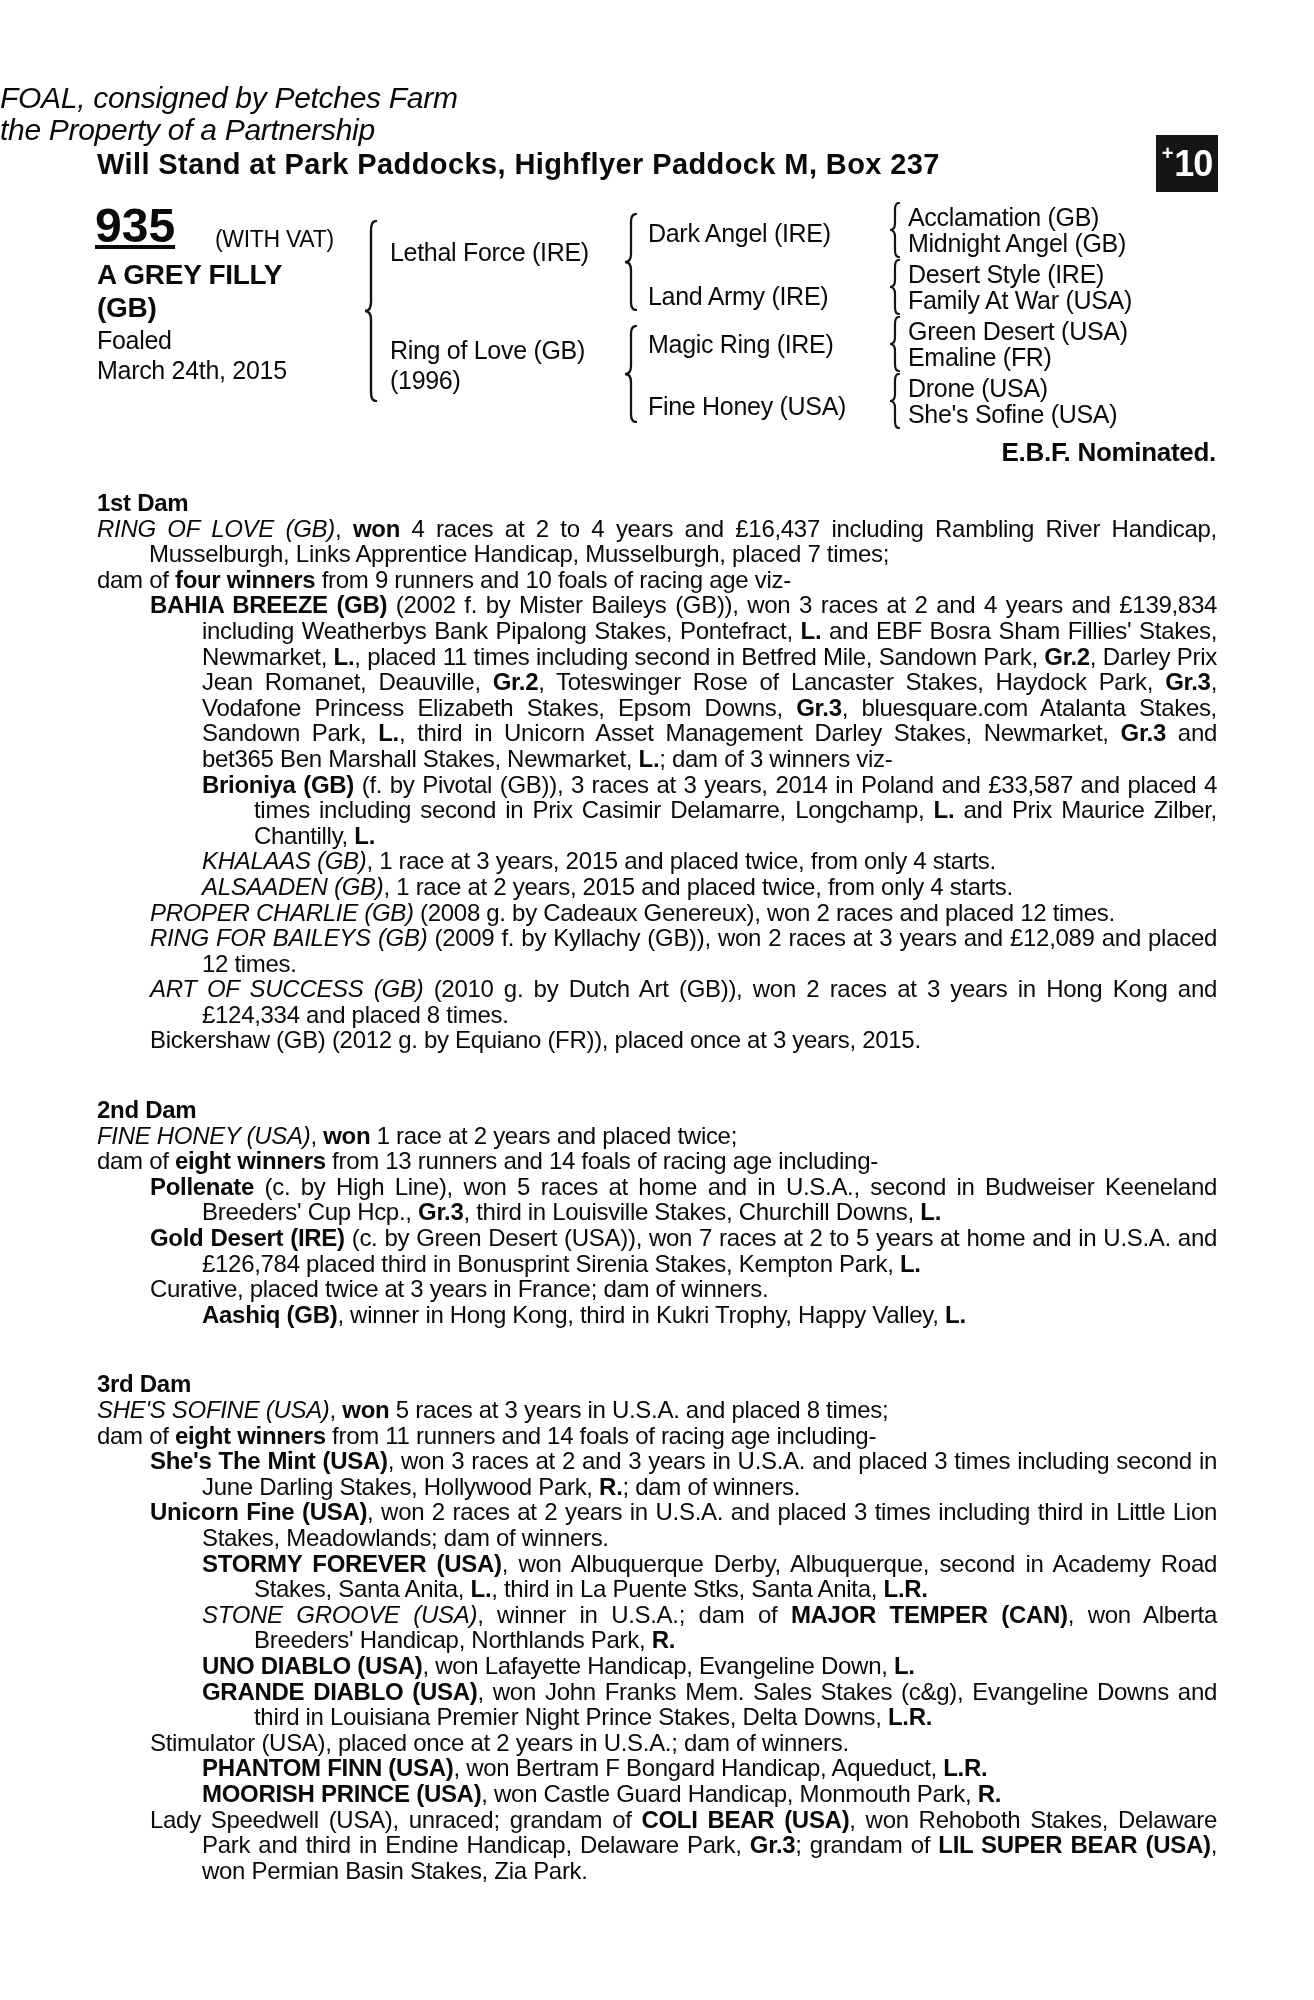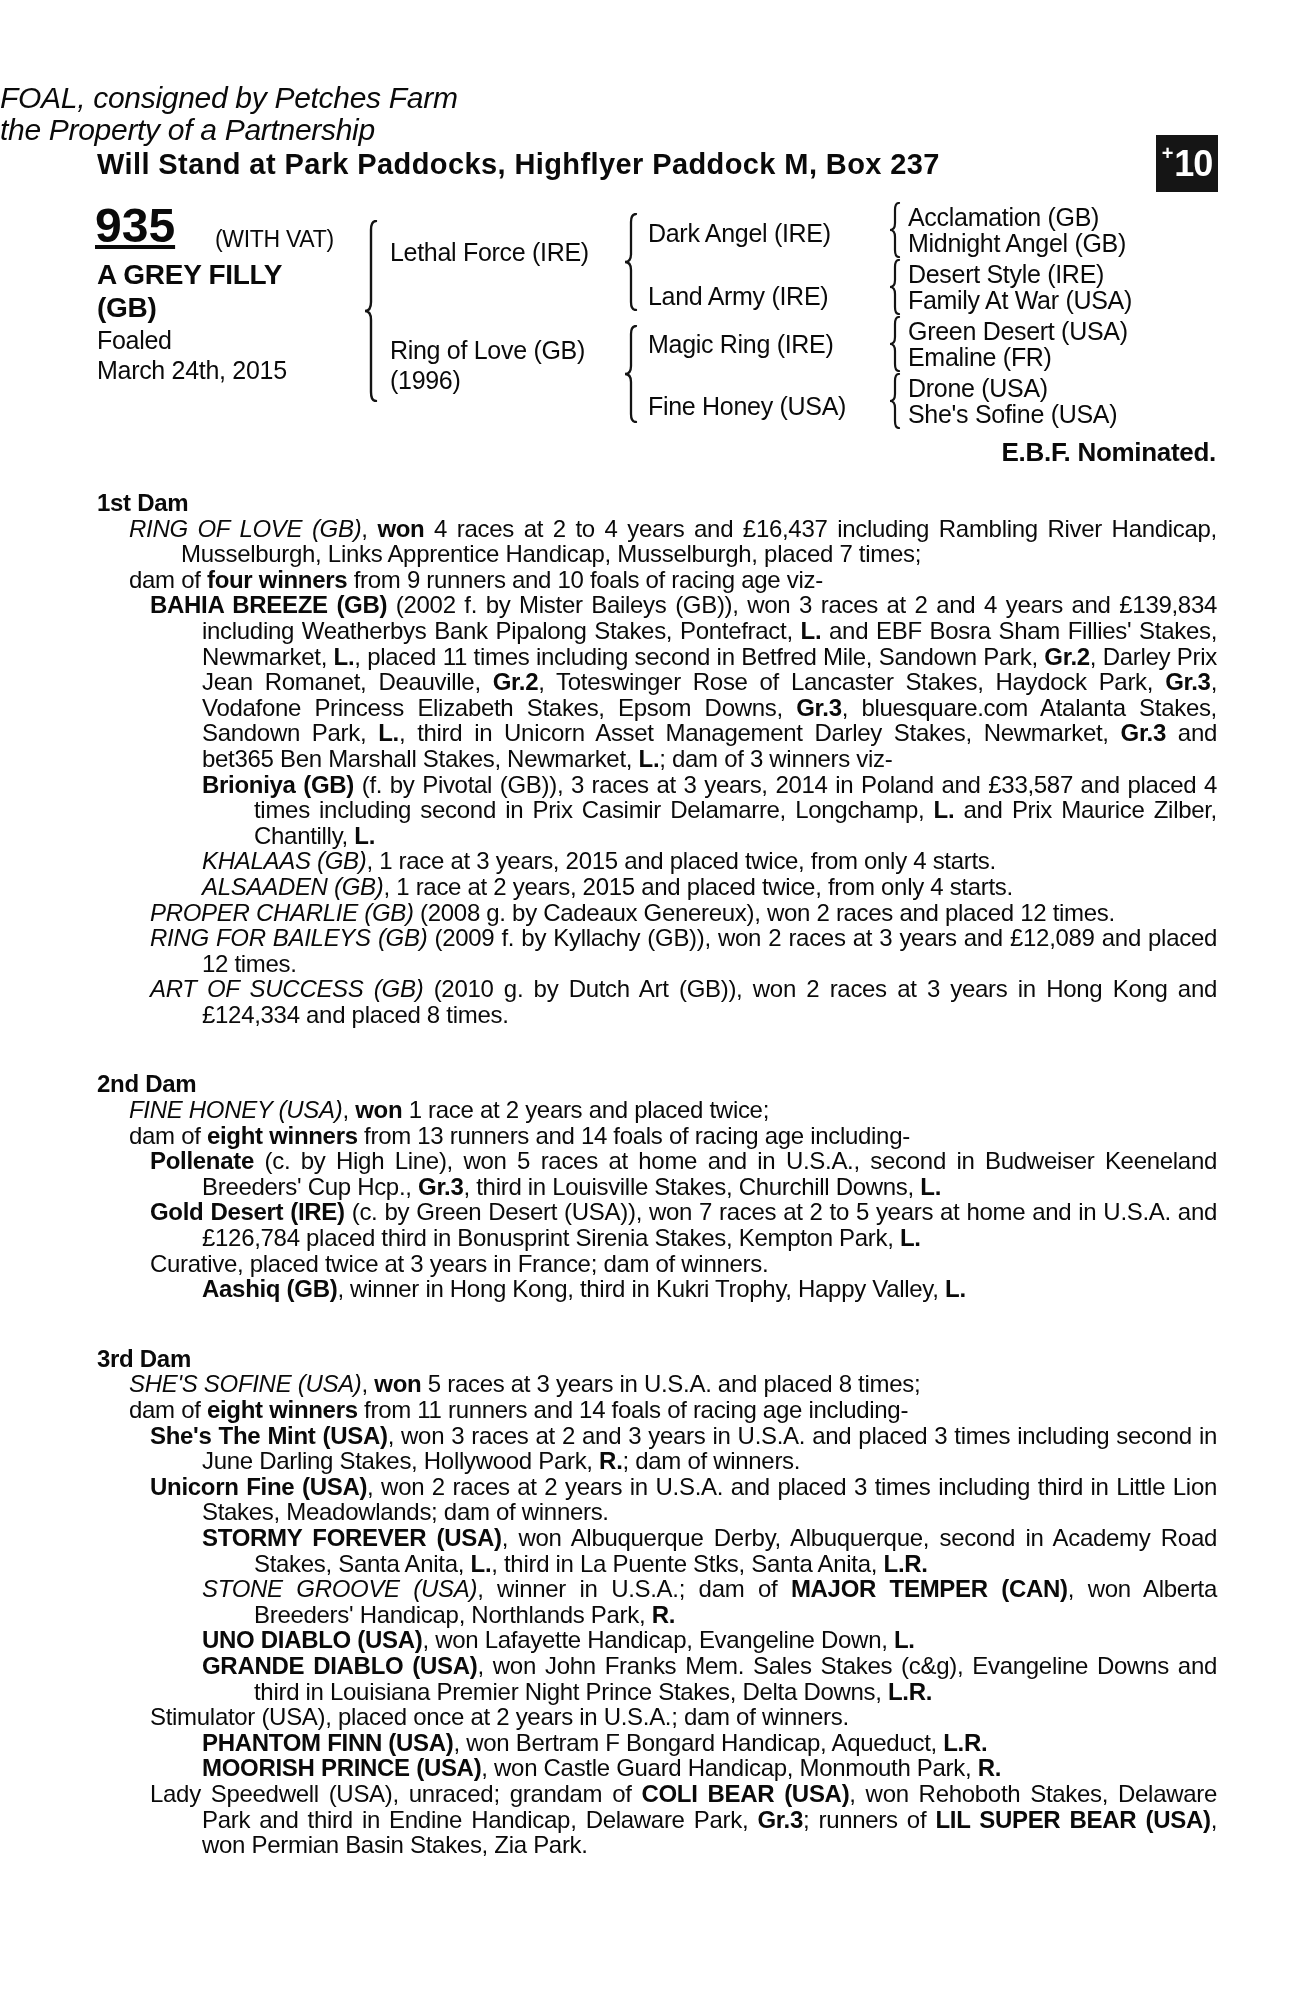--- a/index.html
+++ b/index.html
@@ -29,21 +29,21 @@
   .fdate{left:97px;top:356px;font-size:25px;}
   
   .pname{font-size:25px;}
   .brace{position:absolute;}
   .ebf{left:97px;top:437px;width:1119px;text-align:right;font-weight:bold;font-size:26px;}
   
   .details{position:absolute;left:97px;top:490px;width:1120px;font-size:24px;line-height:25.6px;}
   .dam-heading{font-weight:bold;margin:0;}
   .dam-heading.gap{margin-top:44px;}
   .p{margin:0;text-align:justify;}
-  .p.i0{padding-left:52px;text-indent:-52px;margin-left:32px;}
+  .p.i0{padding-left:52px;text-indent:-52px;}
   .p.i1{padding-left:105px;text-indent:-52px;}
   .p.i2{padding-left:157px;text-indent:-52px;}
   .b{font-weight:bold;}
   .i{font-style:italic;}
 </style>
 </head>
 <body>
 
 <div class="page">
 
@@ -122,35 +122,36 @@
       <div class="dam-heading">1st Dam</div>
       <p class="p i0"><span class="i">RING OF LOVE (GB)</span><span>, </span><span class="b">won</span><span> 4 races at 2 to 4 years and £16,437 including Rambling River Handicap, Musselburgh, Links Apprentice Handicap, Musselburgh, placed 7 times;</span></p>
       <p class="p i0"><span>dam of </span><span class="b">four winners</span><span> from 9 runners and 10 foals of racing age viz-</span></p>
       <p class="p i1"><span class="b">BAHIA BREEZE (GB)</span><span> (2002 f. by Mister Baileys (GB)), won 3 races at 2 and 4 years and £139,834 including Weatherbys Bank Pipalong Stakes, Pontefract, </span><span class="b">L.</span><span> and EBF Bosra Sham Fillies' Stakes, Newmarket, </span><span class="b">L.</span><span>, placed 11 times including second in Betfred Mile, Sandown Park, </span><span class="b">Gr.2</span><span>, Darley Prix Jean Romanet, Deauville, </span><span class="b">Gr.2</span><span>, Toteswinger Rose of Lancaster Stakes, Haydock Park, </span><span class="b">Gr.3</span><span>, Vodafone Princess Elizabeth Stakes, Epsom Downs, </span><span class="b">Gr.3</span><span>, bluesquare.com Atalanta Stakes, Sandown Park, </span><span class="b">L.</span><span>, third in Unicorn Asset Management Darley Stakes, Newmarket, </span><span class="b">Gr.3</span><span> and bet365 Ben Marshall Stakes, Newmarket, </span><span class="b">L.</span><span>; dam of 3 winners viz-</span></p>
       <p class="p i2"><span class="b">Brioniya (GB)</span><span> (f. by Pivotal (GB)), 3 races at 3 years, 2014 in Poland and £33,587 and placed 4 times including second in Prix Casimir Delamarre, Longchamp, </span><span class="b">L.</span><span> and Prix Maurice Zilber, Chantilly, </span><span class="b">L.</span></p>
       <p class="p i2"><span class="i">KHALAAS (GB)</span><span>, 1 race at 3 years, 2015 and placed twice, from only 4 starts.</span></p>
       <p class="p i2"><span class="i">ALSAADEN (GB)</span><span>, 1 race at 2 years, 2015 and placed twice, from only 4 starts.</span></p>
       <p class="p i1"><span class="i">PROPER CHARLIE (GB)</span><span> (2008 g. by Cadeaux Genereux), won 2 races and placed 12 times.</span></p>
       <p class="p i1"><span class="i">RING FOR BAILEYS (GB)</span><span> (2009 f. by Kyllachy (GB)), won 2 races at 3 years and £12,089 and placed 12 times.</span></p>
       <p class="p i1"><span class="i">ART OF SUCCESS (GB)</span><span> (2010 g. by Dutch Art (GB)), won 2 races at 3 years in Hong Kong and £124,334 and placed 8 times.</span></p>
+      <p class="p i1"><span>Bickershaw (GB) (2012 g. by Equiano (FR)), placed once at 3 years, 2015.</span></p>
       <div class="dam-heading gap">2nd Dam</div>
       <p class="p i0"><span class="i">FINE HONEY (USA)</span><span>, </span><span class="b">won</span><span> 1 race at 2 years and placed twice;</span></p>
       <p class="p i0"><span>dam of </span><span class="b">eight winners</span><span> from 13 runners and 14 foals of racing age including-</span></p>
       <p class="p i1"><span class="b">Pollenate</span><span> (c. by High Line), won 5 races at home and in U.S.A., second in Budweiser Keeneland Breeders' Cup Hcp., </span><span class="b">Gr.3</span><span>, third in Louisville Stakes, Churchill Downs, </span><span class="b">L.</span></p>
       <p class="p i1"><span class="b">Gold Desert (IRE)</span><span> (c. by Green Desert (USA)), won 7 races at 2 to 5 years at home and in U.S.A. and £126,784 placed third in Bonusprint Sirenia Stakes, Kempton Park, </span><span class="b">L.</span></p>
       <p class="p i1"><span>Curative, placed twice at 3 years in France; dam of winners.</span></p>
       <p class="p i2"><span class="b">Aashiq (GB)</span><span>, winner in Hong Kong, third in Kukri Trophy, Happy Valley, </span><span class="b">L.</span></p>
       <div class="dam-heading gap">3rd Dam</div>
       <p class="p i0"><span class="i">SHE'S SOFINE (USA)</span><span>, </span><span class="b">won</span><span> 5 races at 3 years in U.S.A. and placed 8 times;</span></p>
       <p class="p i0"><span>dam of </span><span class="b">eight winners</span><span> from 11 runners and 14 foals of racing age including-</span></p>
       <p class="p i1"><span class="b">She's The Mint (USA)</span><span>, won 3 races at 2 and 3 years in U.S.A. and placed 3 times including second in June Darling Stakes, Hollywood Park, </span><span class="b">R.</span><span>; dam of winners.</span></p>
       <p class="p i1"><span class="b">Unicorn Fine (USA)</span><span>, won 2 races at 2 years in U.S.A. and placed 3 times including third in Little Lion Stakes, Meadowlands; dam of winners.</span></p>
       <p class="p i2"><span class="b">STORMY FOREVER (USA)</span><span>, won Albuquerque Derby, Albuquerque, second in Academy Road Stakes, Santa Anita, </span><span class="b">L.</span><span>, third in La Puente Stks, Santa Anita, </span><span class="b">L.R.</span></p>
       <p class="p i2"><span class="i">STONE GROOVE (USA)</span><span>, winner in U.S.A.; dam of </span><span class="b">MAJOR TEMPER (CAN)</span><span>, won Alberta Breeders' Handicap, Northlands Park, </span><span class="b">R.</span></p>
       <p class="p i2"><span class="b">UNO DIABLO (USA)</span><span>, won Lafayette Handicap, Evangeline Down, </span><span class="b">L.</span></p>
       <p class="p i2"><span class="b">GRANDE DIABLO (USA)</span><span>, won John Franks Mem. Sales Stakes (c&amp;g), Evangeline Downs and third in Louisiana Premier Night Prince Stakes, Delta Downs, </span><span class="b">L.R.</span></p>
       <p class="p i1"><span>Stimulator (USA), placed once at 2 years in U.S.A.; dam of winners.</span></p>
       <p class="p i2"><span class="b">PHANTOM FINN (USA)</span><span>, won Bertram F Bongard Handicap, Aqueduct, </span><span class="b">L.R.</span></p>
       <p class="p i2"><span class="b">MOORISH PRINCE (USA)</span><span>, won Castle Guard Handicap, Monmouth Park, </span><span class="b">R.</span></p>
-      <p class="p i1"><span>Lady Speedwell (USA), unraced; grandam of </span><span class="b">COLI BEAR (USA)</span><span>, won Rehoboth Stakes, Delaware Park and third in Endine Handicap, Delaware Park, </span><span class="b">Gr.3</span><span>; runners of </span><span class="b">LIL SUPER BEAR (USA)</span><span>, won Permian Basin Stakes, Zia Park.</span></p>
+      <p class="p i1"><span>Lady Speedwell (USA), unraced; grandam of </span><span class="b">COLI BEAR (USA)</span><span>, won Rehoboth Stakes, Delaware Park and third in Endine Handicap, Delaware Park, </span><span class="b">Gr.3</span><span>; grandam of </span><span class="b">LIL SUPER BEAR (USA)</span><span>, won Permian Basin Stakes, Zia Park.</span></p>
     </main>
 
 </div>
 
 </body></html>

